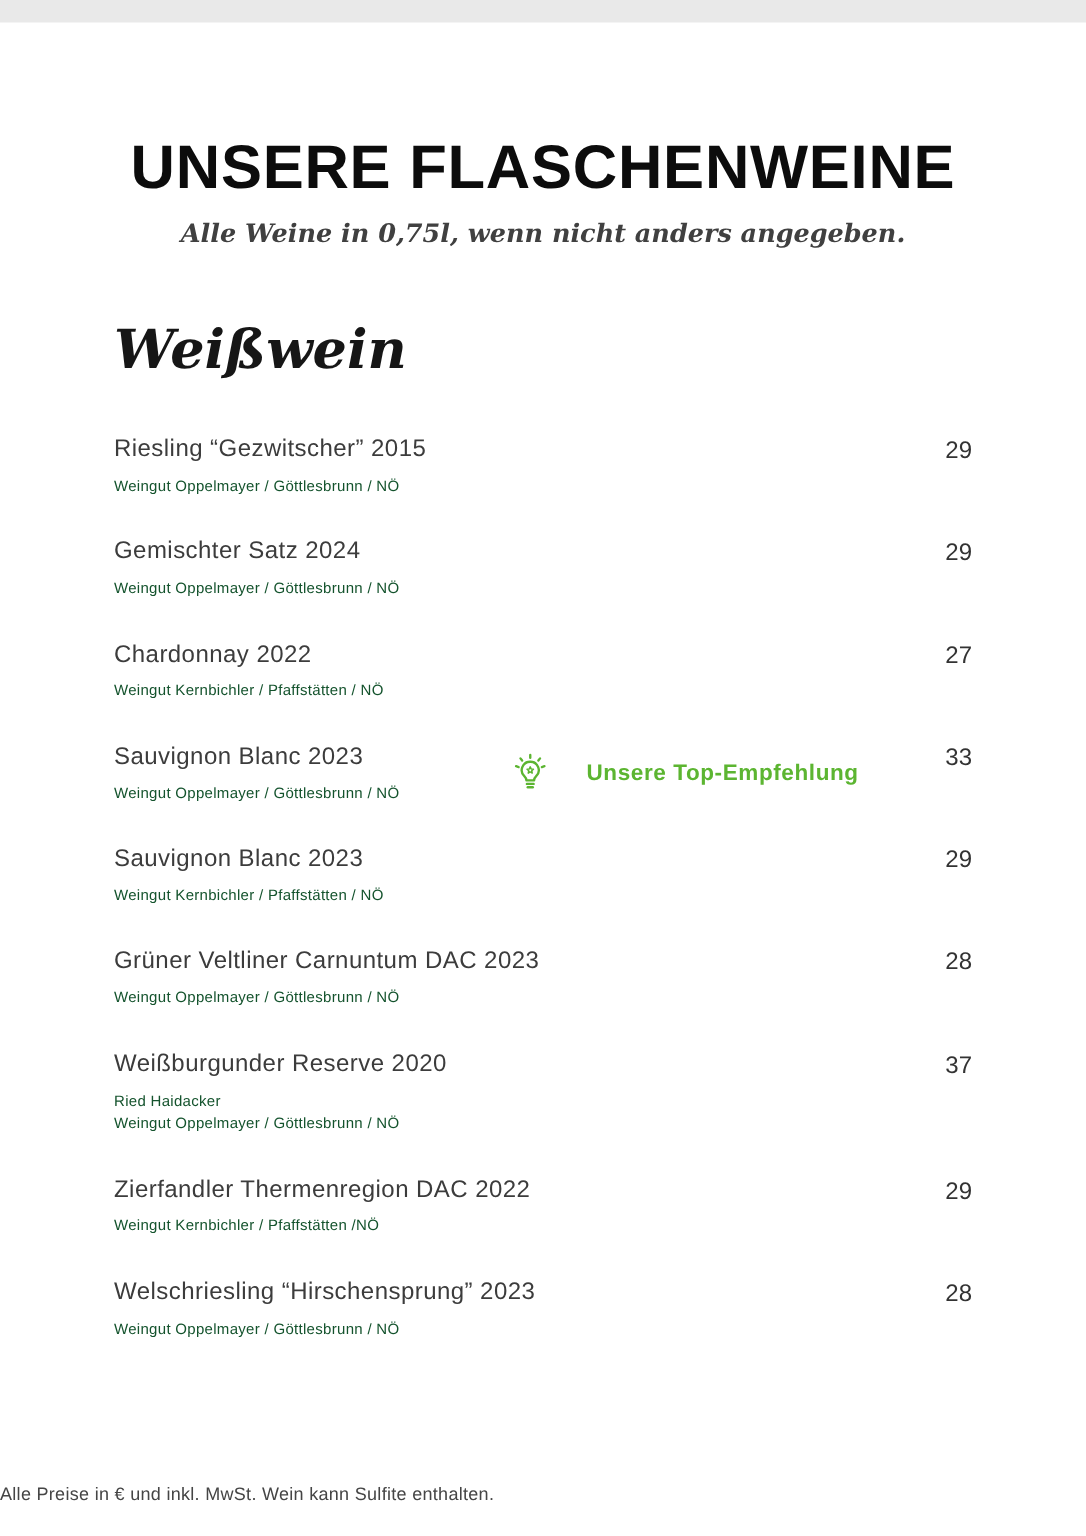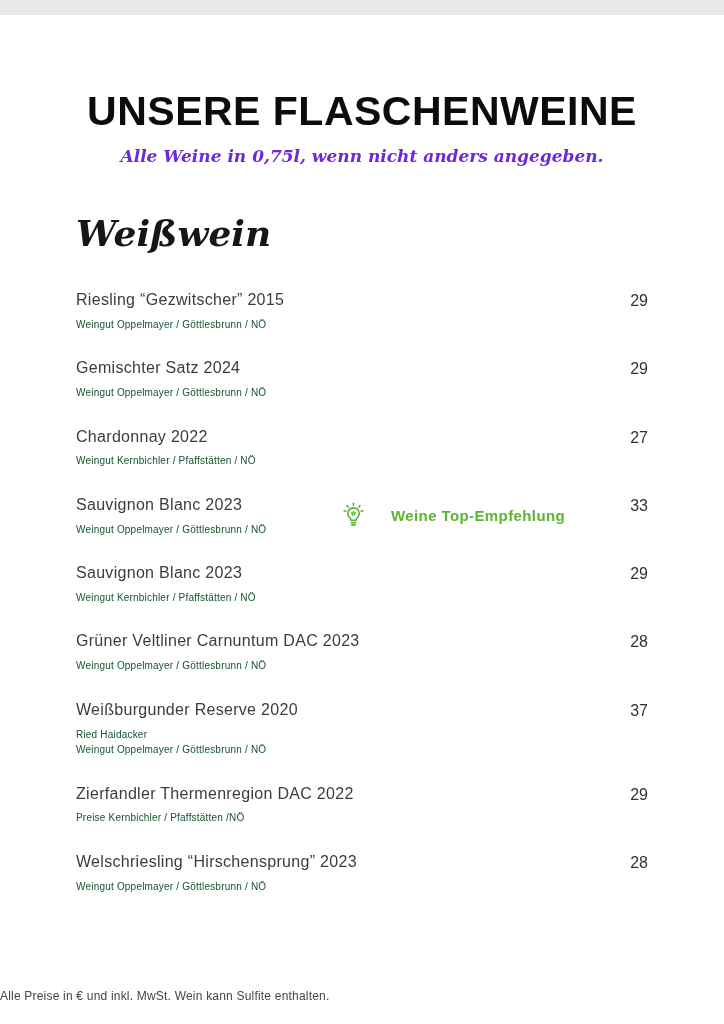--- a/index.html
+++ b/index.html
@@ -28,21 +28,21 @@
     letter-spacing: 0.5px;
     color: #0c0c0c;
     text-transform: uppercase;
   }
   .subtitle {
     margin: 14px 0 0 0;
     font-family: "DejaVu Serif", serif;
     font-style: italic;
     font-weight: 700;
     font-size: 17px;
-    color: #6d28d9;
+    color: #404040;
   }
   .section-title {
     margin: 46px 0 0 0;
     font-family: "DejaVu Serif", serif;
     font-style: italic;
     font-weight: 700;
     font-size: 36px;
     color: #161616;
   }
   .wine-list { margin-top: 36px; }
@@ -145,21 +145,21 @@
                 <path d="M10 18.3h4"></path>
                 <path d="M10.5 20.3h3"></path>
                 <path d="M12 1.2v1.6"></path>
                 <path d="M6.2 3.2l1 1.3"></path>
                 <path d="M17.8 3.2l-1 1.3"></path>
                 <path d="M3.6 7.8l1.5.5"></path>
                 <path d="M20.4 7.8l-1.5.5"></path>
                 <path d="M12 8.2l.55 1.3 1.35.12-1.02.92.3 1.36L12 11.2l-1.18.7.3-1.36-1.02-.92 1.35-.12z" stroke-width="0.9"></path>
               </svg>
             </span>
-            <span class="badge-label">Weine Top-Empfehlung</span>
+            <span class="badge-label">Unsere Top-Empfehlung</span>
           </div>
           <div class="wine-price">33</div>
         </div>
         <div class="wine-row">
           <div class="wine-main">
             <div class="wine-name">Sauvignon Blanc 2023</div>
             <div class="wine-detail">Weingut Kernbichler / Pfaffstätten / NÖ</div>
           </div>
           <div class="wine-price">29</div>
         </div>
@@ -174,21 +174,21 @@
           <div class="wine-main">
             <div class="wine-name">Weißburgunder Reserve 2020</div>
             <div class="wine-detail">Ried Haidacker</div>
             <div class="wine-detail">Weingut Oppelmayer / Göttlesbrunn / NÖ</div>
           </div>
           <div class="wine-price">37</div>
         </div>
         <div class="wine-row">
           <div class="wine-main">
             <div class="wine-name">Zierfandler Thermenregion DAC 2022</div>
-            <div class="wine-detail">Preise Kernbichler / Pfaffstätten /NÖ</div>
+            <div class="wine-detail">Weingut Kernbichler / Pfaffstätten /NÖ</div>
           </div>
           <div class="wine-price">29</div>
         </div>
         <div class="wine-row">
           <div class="wine-main">
             <div class="wine-name">Welschriesling “Hirschensprung” 2023</div>
             <div class="wine-detail">Weingut Oppelmayer / Göttlesbrunn / NÖ</div>
           </div>
           <div class="wine-price">28</div>
         </div>

